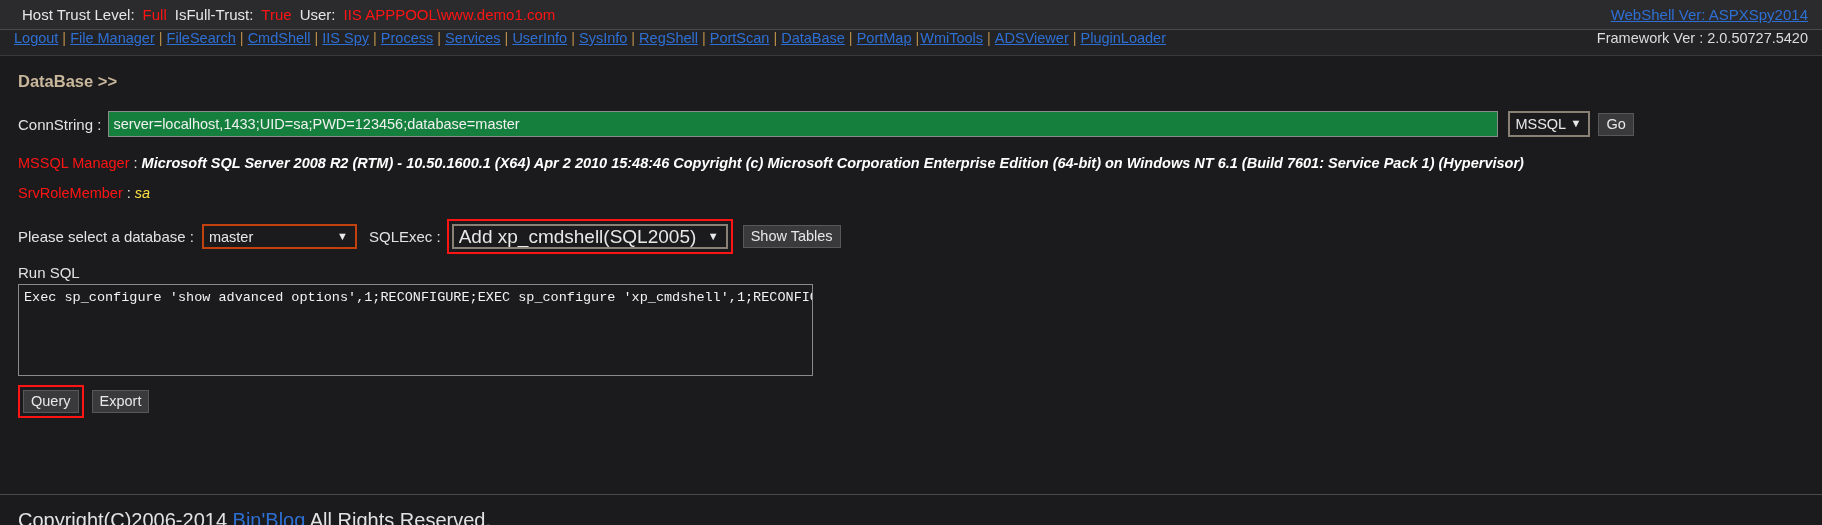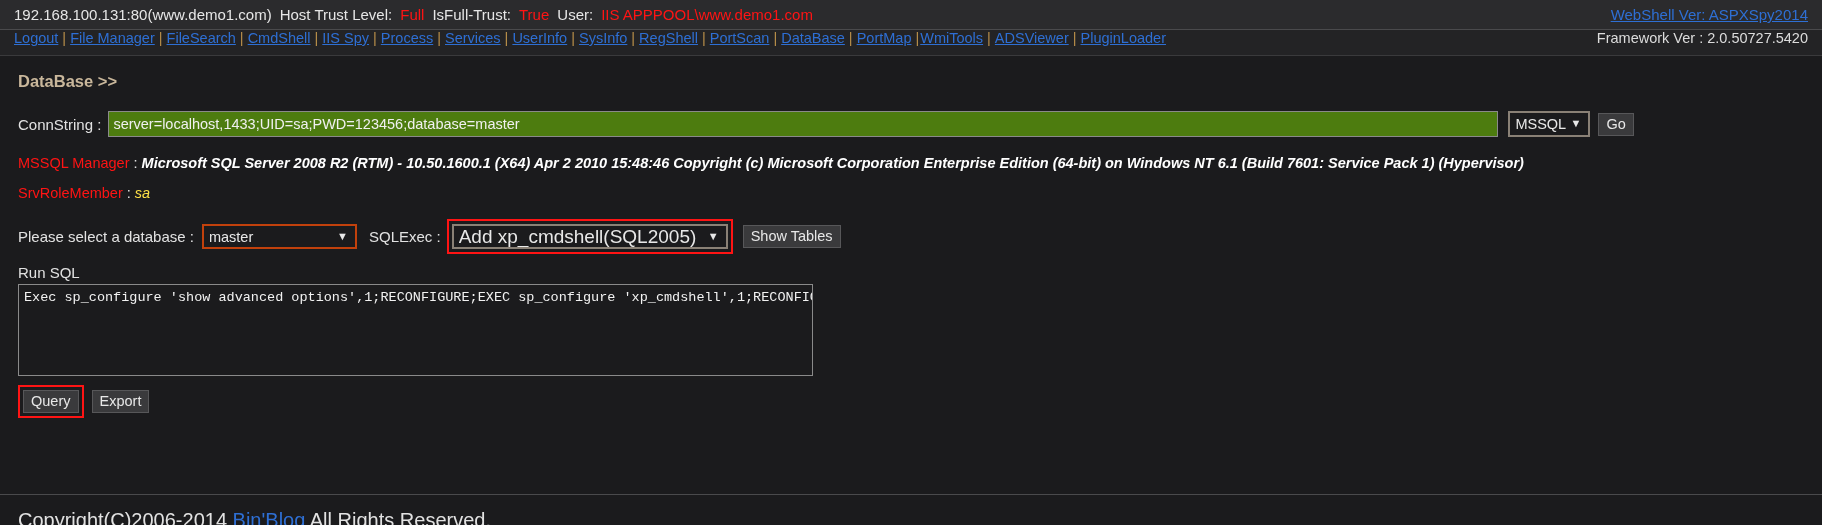--- a/index.html
+++ b/index.html
@@ -81,21 +81,21 @@
     white-space: nowrap;
   }
 
   
   .conn-row { margin-bottom: 18px; }
   .lbl { color: #e2e2e2; font-size: 15px; }
   .conn-input {
     width: 1380px;
     height: 22px;
     margin-left: 7px;
-    background: #4d7c0f;
+    background: #15803d;
     border: 1px solid #8a8a8a;
     color: #f0f0f0;
     font-family: "Liberation Sans", sans-serif;
     font-size: 14.5px;
     padding: 1px 4px;
     box-sizing: content-box;
     outline: none;
   }
   .drv-select {
     margin-left: 10px;
@@ -248,21 +248,20 @@
   .footer a {
     color: #2e6fd4;
     text-decoration: underline;
     cursor: pointer;
   }
 </style>
 </head>
 <body>
 
 <div class="topbar">
-  <span class="tb-txt">192.168.100.131:80(www.demo1.com)</span>
   <span class="tb-sep"></span>
   <span class="tb-txt">Host Trust Level:</span>
   <span class="tb-sep"></span>
   <span class="tb-red">Full</span>
   <span class="tb-sep"></span>
   <span class="tb-txt">IsFull-Trust:</span>
   <span class="tb-sep"></span>
   <span class="tb-red">True</span>
   <span class="tb-sep"></span>
   <span class="tb-txt">User:</span>

